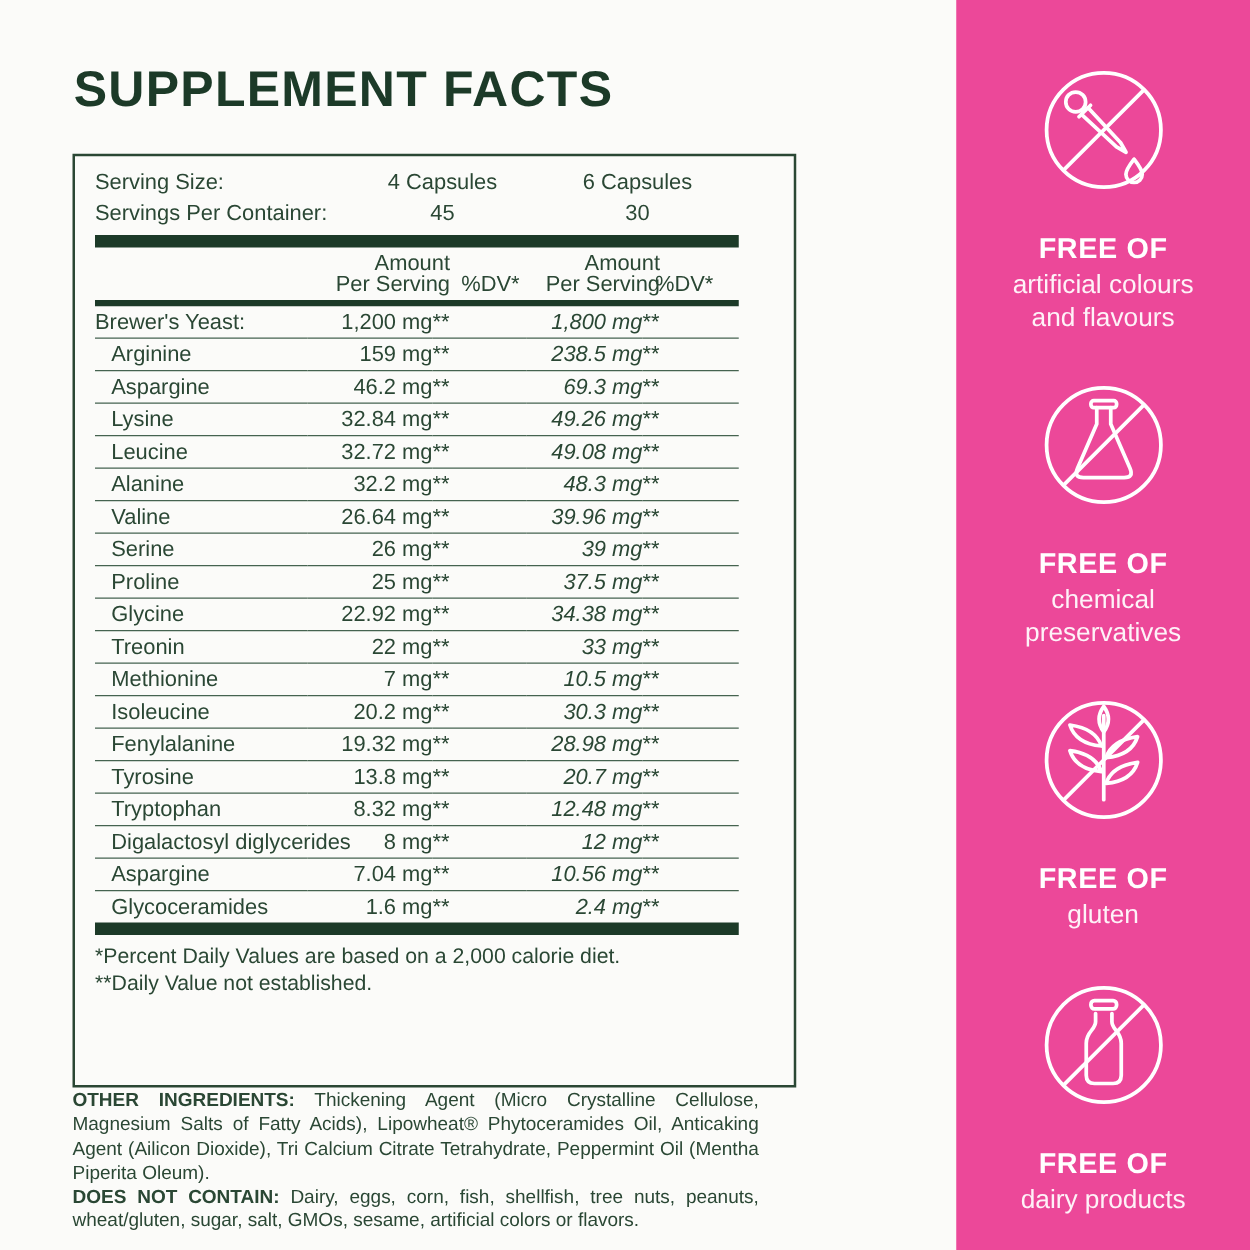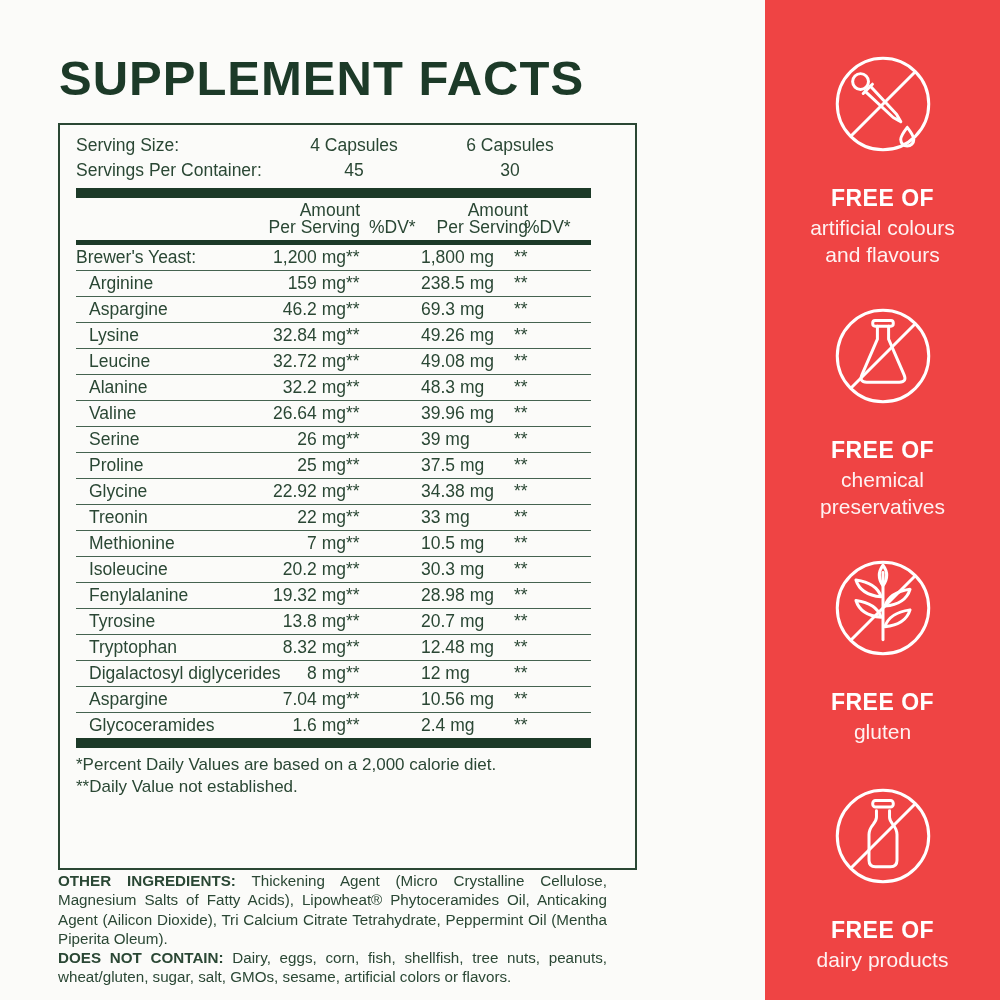--- a/index.html
+++ b/index.html
@@ -5,21 +5,21 @@
   html,body{margin:0;padding:0;}
   body{
     width:1000px;height:1000px;position:relative;overflow:hidden;
     background:#fbfbf9;
     font-family:"Liberation Sans",sans-serif;
     color:#2a4734;
   }
   
   .title{
     position:absolute;left:59px;top:50px;
-    font-size:49px;font-weight:bold;letter-spacing:1px;
+    font-size:40px;font-weight:bold;letter-spacing:1px;
     color:#1c3a28;white-space:nowrap;text-align:center;
   }
   
   .panel{
     position:absolute;left:58px;top:123px;width:545px;height:735px;
     border:2px solid #2a4734;box-sizing:content-box;
     padding:8px 14px 0 16px;overflow:hidden;
   }
   .srow{position:relative;height:25px;line-height:25px;font-size:17.5px;white-space:nowrap;}
   .sval{position:absolute;top:0;width:200px;text-align:center;}
@@ -36,33 +36,33 @@
   .h-amt2{width:93px;text-align:right;line-height:17px;transform:translateX(14px);}
   .h-dv2{width:77px;padding-left:10px;box-sizing:border-box;line-height:17px;}
   table.facts{border-collapse:collapse;width:515px;table-layout:fixed;font-size:17.5px;}
   table.facts td{padding:0;line-height:25px;white-space:nowrap;overflow:visible;}
   table.facts tr{border-bottom:1.5px solid #456350;}
   table.facts tr:last-child{border-bottom:none;}
   td.c-name{width:170px;}
   td.c-name.ind{padding-left:13px;}
   td.c-amt1{width:100px;text-align:right;}
   td.c-dv1{width:75px;padding-left:23px;}
-  td.c-amt2{width:93px;text-align:left;}
+  td.c-amt2{width:93px;text-align:right;font-style:italic;}
   td.c-dv2{width:77px;padding-left:10px;}
   .footnotes{padding-top:6px;font-size:17px;line-height:22px;}
   
   .bottom-text{
     position:absolute;left:58px;top:871px;width:549px;
     font-size:15.2px;line-height:19.3px;text-align:justify;color:#2a4734;
   }
   .bottom-text .lead{font-weight:bold;}
   
   .sidebar{
     position:absolute;left:765px;top:0;width:235px;height:1000px;
-    background:#ef4444;display:flex;flex-direction:column;align-items:center;
+    background:#ec4899;display:flex;flex-direction:column;align-items:center;
     padding-top:48px;box-sizing:border-box;
   }
   .badge{display:flex;flex-direction:column;align-items:center;width:235px;}
   .badge-1,.badge-2{height:252px;}
   .badge-3{height:228px;}
   .badge svg{display:block;}
   .badge .free-of{
     margin-top:26px;font-size:23px;font-weight:bold;color:#ffffff;
     letter-spacing:0.5px;line-height:24px;text-align:center;
   }

